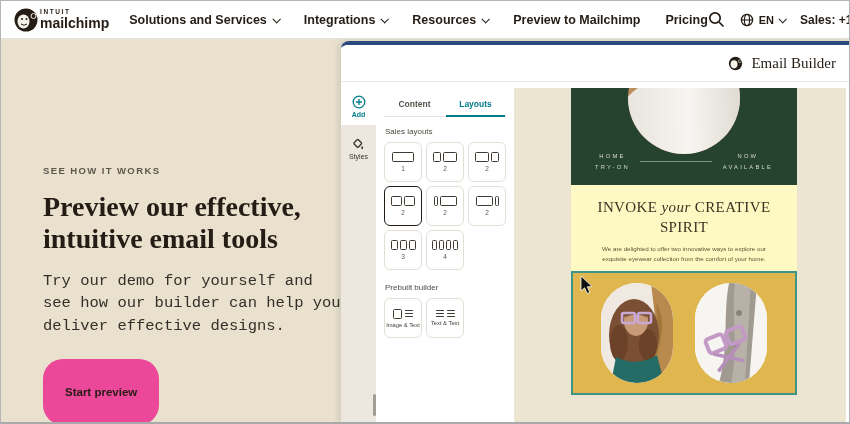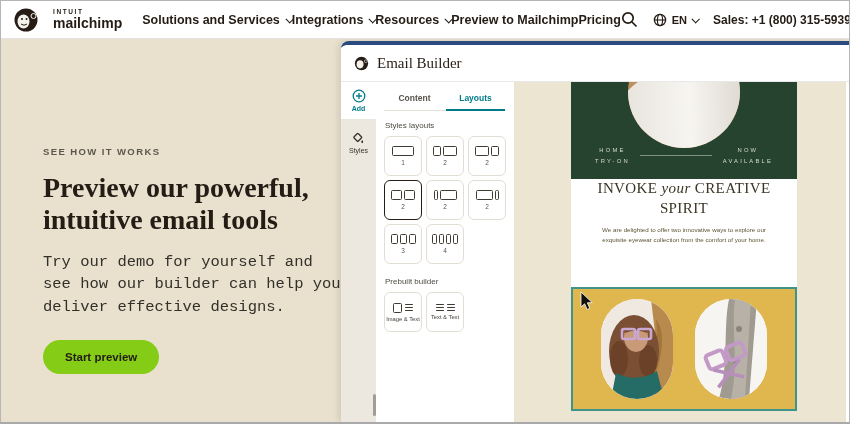--- a/index.html
+++ b/index.html
@@ -10,49 +10,49 @@
     background: #e9e1ce; overflow: hidden;
     border: 1px solid #b5b5b5; border-bottom: 2px solid #a9a9a9;
   }
 
   
   .nav {
     position: absolute; top:0; left:0; right:0; height:38px;
     background:#fff; border-bottom:1px solid #e2e2e2;
     display:flex; align-items:center; padding:0 12px; z-index:30;
   }
-  .logo { display:flex; align-items:center; gap:14px; margin-right:20px; cursor:pointer; }
+  .logo { display:flex; align-items:center; gap:1px; margin-right:20px; cursor:pointer; }
   .logo-text { display:flex; flex-direction:column; line-height:1; }
   .logo-intuit { font-size:6.5px; font-weight:bold; letter-spacing:1.6px; color:#241c15; }
   .logo-brand { font-size:14px; font-weight:bold; color:#241c15; margin-top:1px; }
-  .nav-menu { display:flex; align-items:center; }
+  .nav-menu { display:flex; align-items:center; gap:25px; }
   .nav-item { display:flex; align-items:center; gap:6px; font-size:12.5px; font-weight:bold; color:#241c15; cursor:pointer; white-space:nowrap; }
   .chev { width:6px; height:6px; border-right:1.6px solid #241c15; border-bottom:1.6px solid #241c15; transform:rotate(45deg) translateY(-1px); }
   .nav-right { margin-left:auto; display:flex; align-items:center; gap:15px; }
   .lang { display:flex; align-items:center; gap:5px; cursor:pointer; }
   .lang-label { font-size:11px; font-weight:bold; color:#241c15; }
   .sales { font-size:12px; font-weight:bold; color:#241c15; cursor:pointer; white-space:nowrap; }
 
   
-  .hero { position:absolute; left:42px; top:145px; width:310px; z-index:5; }
+  .hero { position:absolute; left:42px; top:164px; width:310px; z-index:5; }
   .eyebrow { font-size:9.5px; font-weight:bold; letter-spacing:1.4px; color:#5c564c; }
   .hero-title { margin-top:15px; font-family:"Liberation Serif", serif; font-weight:bold; font-size:28px; line-height:1.14; color:#241c15; }
   .hero-desc { margin-top:15px; font-size:15.5px; line-height:1.45; color:#33302a; width:302px;font-family:Liberation Mono, monospace; }
-  .btn-preview { display:inline-block; margin-top:22px; background:#84cc16; border:none; border-radius:20px; padding:11px 22px; font-size:11.5px; font-weight:bold; color:#241c15; cursor:pointer; }
+  .btn-preview { display:inline-block; margin-top:22px; background:#ec4899; border:none; border-radius:20px; padding:27px 22px; font-size:11.5px; font-weight:bold; color:#241c15; cursor:pointer; }
 
   
   .panel {
     position:absolute; left:340px; top:40px; right:0; bottom:0;
     background:#fff; border-top:4px solid #2a4a80; border-radius:8px 0 0 0;
     box-shadow:-3px 0 6px rgba(0,0,0,0.10); z-index:10;
     display:flex; flex-direction:column; overflow:hidden;
   }
-  .panel-header { height:37px; background:#fff; border-bottom:1px solid #e8e8e8; display:flex; align-items:center; padding:0 13px; gap:8px; flex:0 0 auto; }
+  .panel-header { height:37px; background:#fff; border-bottom:1px solid #e8e8e8; display:flex; align-items:center; padding:0 13px; gap:8px; flex:0 0 auto;justify-content:flex-end; }
   .panel-title { font-family:"Liberation Serif", serif; font-size:15px; color:#241c15; }
-  .panel-body { flex:1; display:flex; min-height:0; }
+  .panel-body { flex:1; display:flex; min-height:0;margin-top:6px; }
 
   
   .rail { width:35px; background:#ece8df; display:flex; flex-direction:column; align-items:center; position:relative; flex:0 0 auto; }
   .rail-add { width:100%; background:#fff; padding:7px 0 7px; display:flex; flex-direction:column; align-items:center; cursor:pointer; }
   .rail-add-label { font-size:7px; color:#007c89; margin-top:2px; font-weight:bold; }
   .rail-styles { margin-top:13px; display:flex; flex-direction:column; align-items:center; cursor:pointer; }
   .rail-styles-label { font-size:7px; color:#37332b; margin-top:2px; }
   .rail-scrollbar { position:absolute; right:0; bottom:6px; width:3px; height:22px; background:#a29d93; border-radius:2px; }
 
   
@@ -78,21 +78,21 @@
 
   
   .canvas { flex:1; background:#ece5d2; border-right:3px solid #fff; position:relative; overflow:hidden; }
   .email { position:absolute; left:57px; top:0; width:226px; }
   .em-green { height:97px; background:#26432f; position:relative; overflow:hidden; }
   .hat { position:absolute; left:50%; top:-46px; transform:translateX(-50%); width:112px; height:112px; border-radius:50%; background:#bd8f5c; overflow:hidden; }
   .hat::after { content:""; position:absolute; left:-14px; top:30px; width:136px; height:94px; background:linear-gradient(100deg,#e3dfd8 0%,#f7f5f1 55%,#d8d3ca 100%); border-radius:50%; transform:rotate(-12deg); }
   .green-row { position:absolute; left:0; right:0; bottom:13px; display:flex; align-items:center; justify-content:space-between; padding:0 24px; }
   .gr-text { font-size:5.8px; letter-spacing:2.2px; color:#d5dbd0; line-height:1.8; text-align:center; white-space:nowrap; }
   .gr-line { width:72px; height:1px; background:#7d917d; }
-  .em-yellow { height:108px; background:#ffffff; text-align:center; padding:0 14px 0; }
+  .em-yellow { height:86px; background:#fef9c3; text-align:center; padding:13px 14px 0; }
   .em-headline { font-family:"Liberation Serif", serif; font-size:15px; color:#3a3423; line-height:1.3; letter-spacing:0.4px; }
   .em-headline .it { font-style:italic; }
   .em-body { margin-top:7px; font-size:6.2px; color:#5c5331; line-height:1.65; padding:0 8px; }
   .em-images { height:124px; background:#e0b74e; border:2px solid #3f948a; position:relative; display:flex; align-items:center; justify-content:center; gap:22px; }
   .arch { width:72px; height:100px; border-radius:36px; overflow:hidden; background:#fff; flex:0 0 auto; }
   .cursor { position:absolute; left:7px; top:3px; }
 </style>
 </head>
 <body>
 
@@ -148,21 +148,21 @@
         <span class="chev"></span>
       </div>
       <span class="sales">Sales: +1 (800) 315-5939</span>
 
     </div>
   </div>
 
   <div class="hero">
     <div class="eyebrow">SEE HOW IT WORKS</div>
     <h1 class="hero-title">
-      <span>Preview our powerful,</span><br>
+      <span>Preview our effective,</span><br>
       <span>intuitive email tools</span>
     </h1>
     <p class="hero-desc">Try our demo for yourself and see how our builder can help you deliver effective designs.</p>
     <button class="btn-preview">Start preview</button>
   </div>
 
   <div class="panel">
     <div class="panel-header">
       <svg width="15" height="15" viewBox="0 0 26 26">
         <circle cx="13" cy="13" r="11.5" fill="#241c15"></circle>
@@ -190,21 +190,21 @@
           <span class="rail-styles-label">Styles</span>
         </div>
         <div class="rail-scrollbar"></div>
       </div>
 
       <div class="layouts-col">
         <div class="tabs">
           <div class="tab">Content</div>
           <div class="tab active">Layouts</div>
         </div>
-        <div class="sec-label">Styles layouts</div>
+        <div class="sec-label">Sales layouts</div>
         <div class="cards">
           <div class="card">
             <div class="glyph">
                 <span class="bx w22"></span>
               </div>
             <span class="num">1</span>
           </div>
           <div class="card">
             <div class="glyph">
                 <span class="bx w8"></span>

